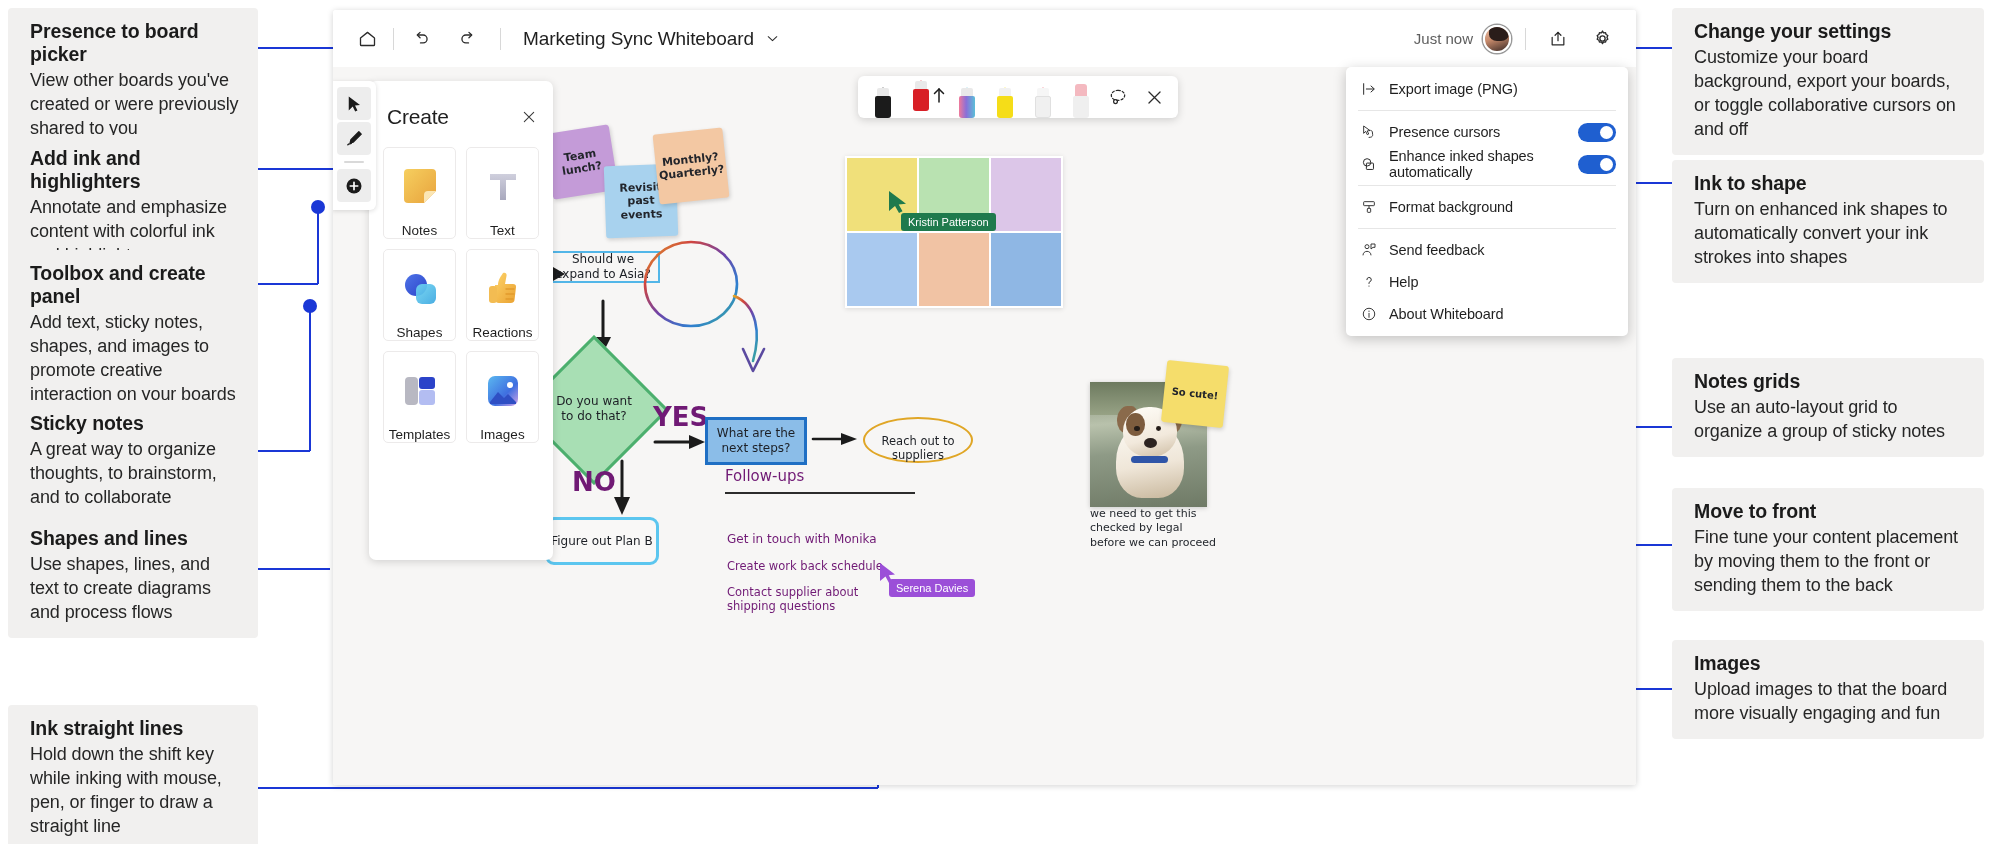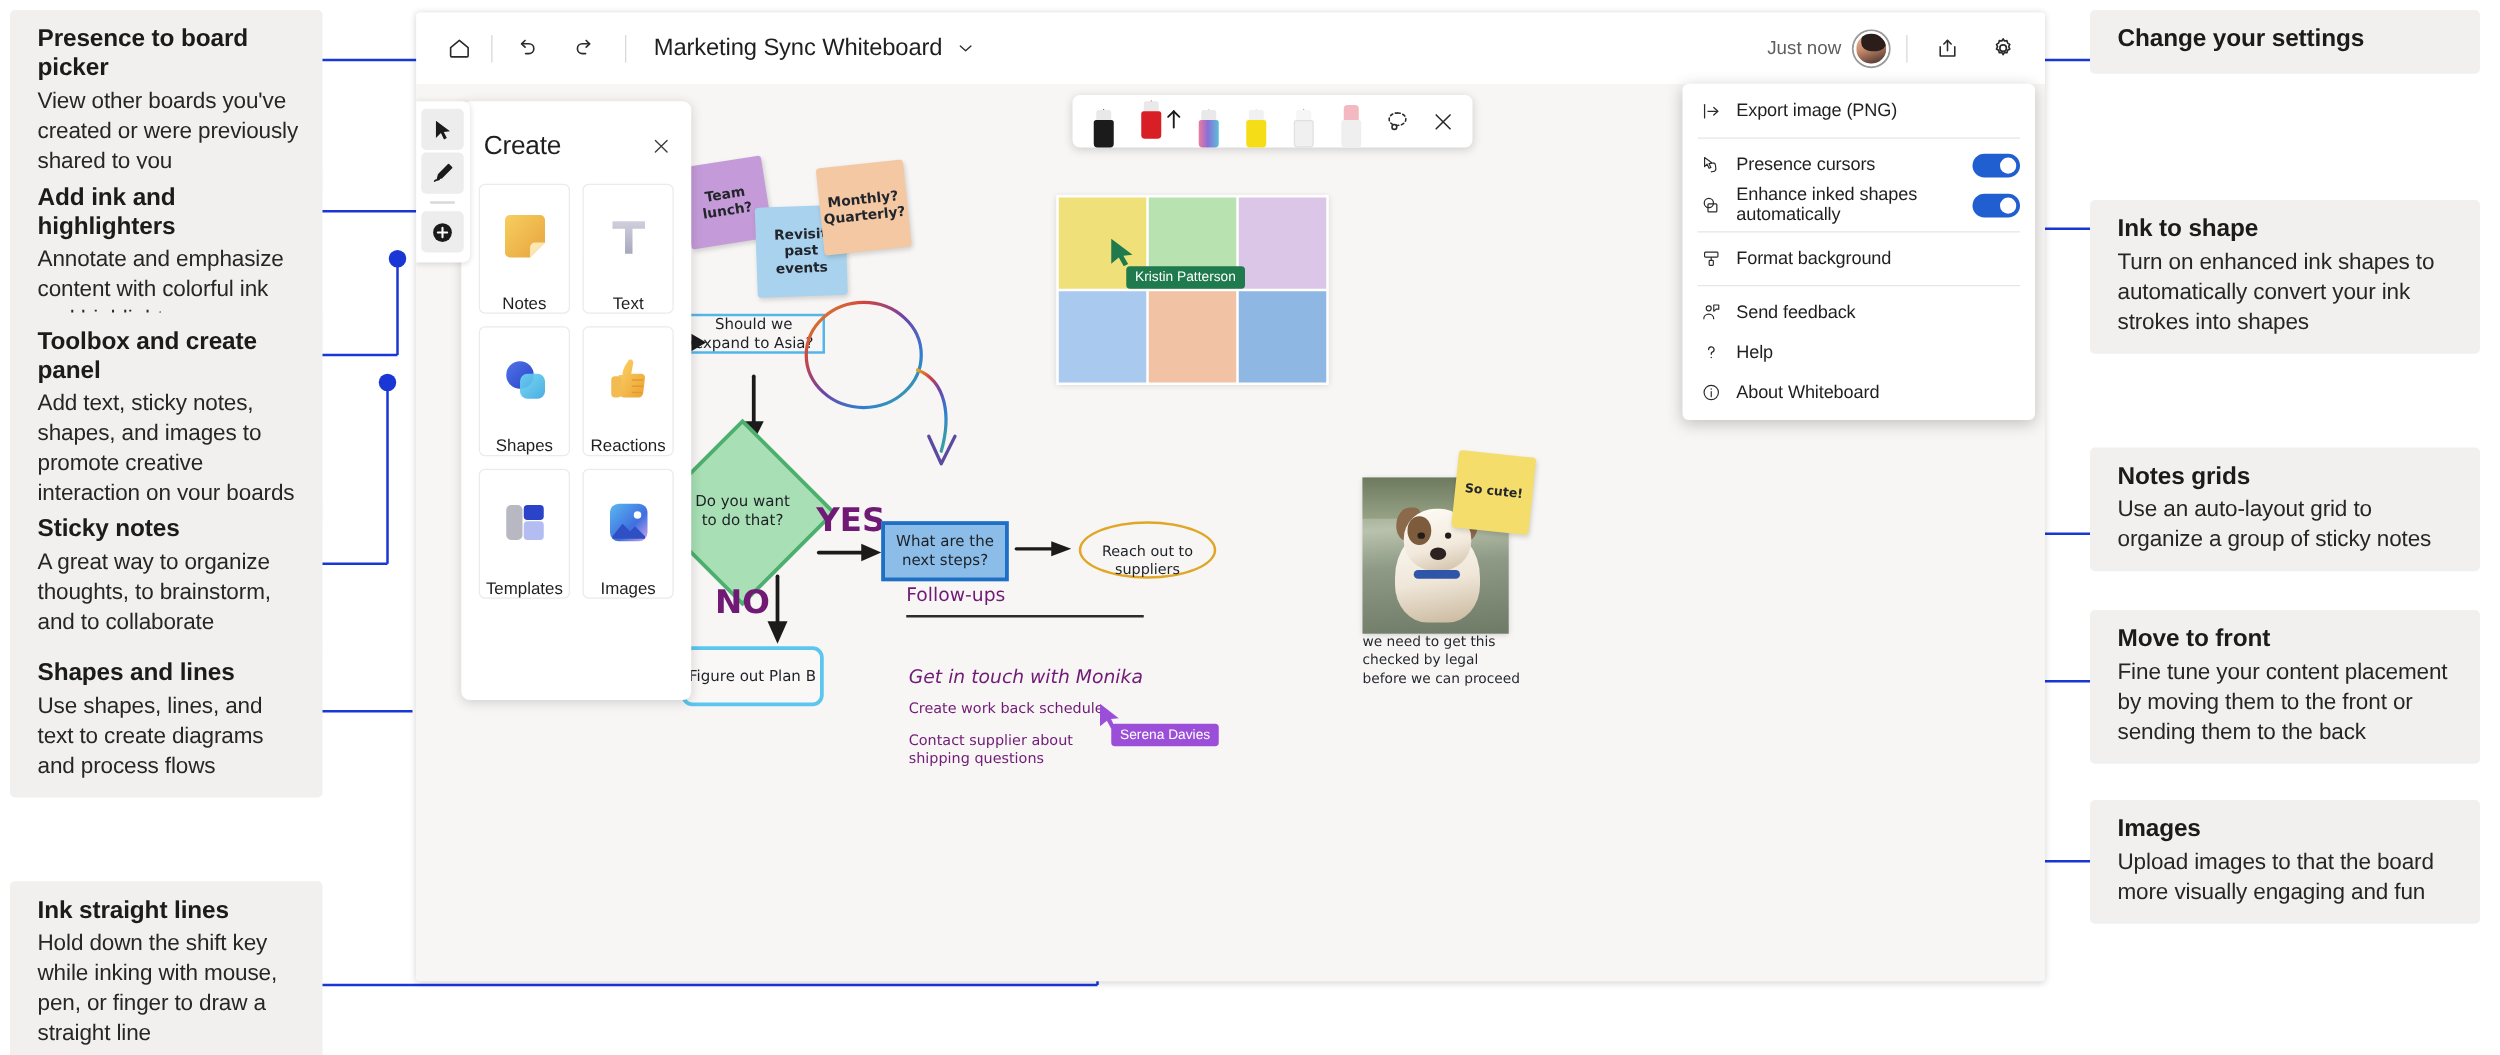--- a/index.html
+++ b/index.html
@@ -126,21 +126,21 @@
   #create-hdr {
     display: flex; align-items: center; justify-content: space-between;
     padding: 0 12px 0 18px; height: 44px;
   }
   #create-title { font-size: 21px; color: #1f1f1f; letter-spacing: -0.2px; }
   #create-grid {
     display: grid; grid-template-columns: 1fr 1fr;
     gap: 10px; padding: 8px 14px;
   }
   .tile {
-    height: 104px; border: 1px solid #eceaea; border-radius: 5px;
+    height: 92px; border: 1px solid #eceaea; border-radius: 5px;
     background: #fff;
     display: flex; flex-direction: column; align-items: center; justify-content: space-between;
     padding-top: 17px;
   }
   .tile-art { height: 50px; display: flex; align-items: center; justify-content: center; }
   .tile-label { font-size: 13.5px; color: #1f1f1f; margin-top: 14px; }
 
   
   #pens {
     position: absolute; left: 525px; top: 9px;
@@ -305,20 +305,21 @@
   <div class="c-title">Shapes and lines</div>
   <div class="c-body">Use shapes, lines, and text to create diagrams and process flows</div>
 </div>
 <div class="callout" style="left:8px; top:705px; width:250px;">
   <div class="c-title">Ink straight lines</div>
   <div class="c-body">Hold down the shift key while inking with mouse, pen, or finger to draw a straight line</div>
 </div>
 
 <div class="callout" style="left:1672px; top:8px; width:312px;">
   <div class="c-title">Change your settings</div>
+  <div class="c-body">Customize your board background, export your boards, or toggle collaborative cursors on and off</div>
 </div>
 <div class="callout" style="left:1672px; top:160px; width:312px;">
   <div class="c-title">Ink to shape</div>
   <div class="c-body">Turn on enhanced ink shapes to automatically convert your ink strokes into shapes</div>
 </div>
 <div class="callout" style="left:1672px; top:358px; width:312px;">
   <div class="c-title">Notes grids</div>
   <div class="c-body">Use an auto-layout grid to organize a group of sticky notes</div>
 </div>
 <div class="callout" style="left:1672px; top:488px; width:312px;">
@@ -487,21 +488,21 @@
       <path d="M24 16 L8 22 L24 28 Z" fill="#1b1b1b"></path>
     </svg>
     <svg style="position:absolute;left:78px;top:430px;width:110px;height:70px;" viewBox="0 0 110 70">
       <path d="M6 28 C6 6, 62 4, 96 16" fill="none" stroke="#e0a626" stroke-width="2.5" stroke-linecap="round"></path>
       <path d="M6 28 C6 52, 58 56, 94 44" fill="none" stroke="#e0a626" stroke-width="2.5" stroke-linecap="round"></path>
     </svg>
     <div class="ink-text" style="left:148px; top:448px; font-size:12px;">d in</div>
 
     <div class="ink-text" style="left:392px; top:400px; font-size:15px;">Follow-ups</div>
     <div style="position:absolute;left:392px;top:425px;width:190px;height:2px;background:#2c2c2c;"></div>
-    <div class="ink-text" style="left:394px; top:465px; font-size:15px;font-style:italic;">Get in touch with Monika</div>
+    <div class="ink-text" style="left:394px; top:465px; font-size:12px;">Get in touch with Monika</div>
     <div class="ink-text" style="left:394px; top:492px; font-size:11.5px;">Create work back schedule</div>
     <div class="ink-text" style="left:394px; top:518px; font-size:11.5px; width:135px; line-height:1.22;">Contact supplier about shipping questions</div>
 
     <svg style="position:absolute;left:544px;top:494px;width:22px;height:26px;" viewBox="0 0 22 26">
       <path d="M3 2 L3 20 L8.5 15.5 L12 22 L15 20.5 L11.8 14.2 L18 13.5 Z" fill="#9b4fd8"></path>
     </svg>
     <div class="name-tag" style="left:556px; top:512px; background:#9b4fd8;">Serena Davies</div>
 
     <div class="grid-notes" style="left:512px; top:89px; width:218px; height:152px;">
       <div class="gcell" style="background:#f0e07a;"></div>

